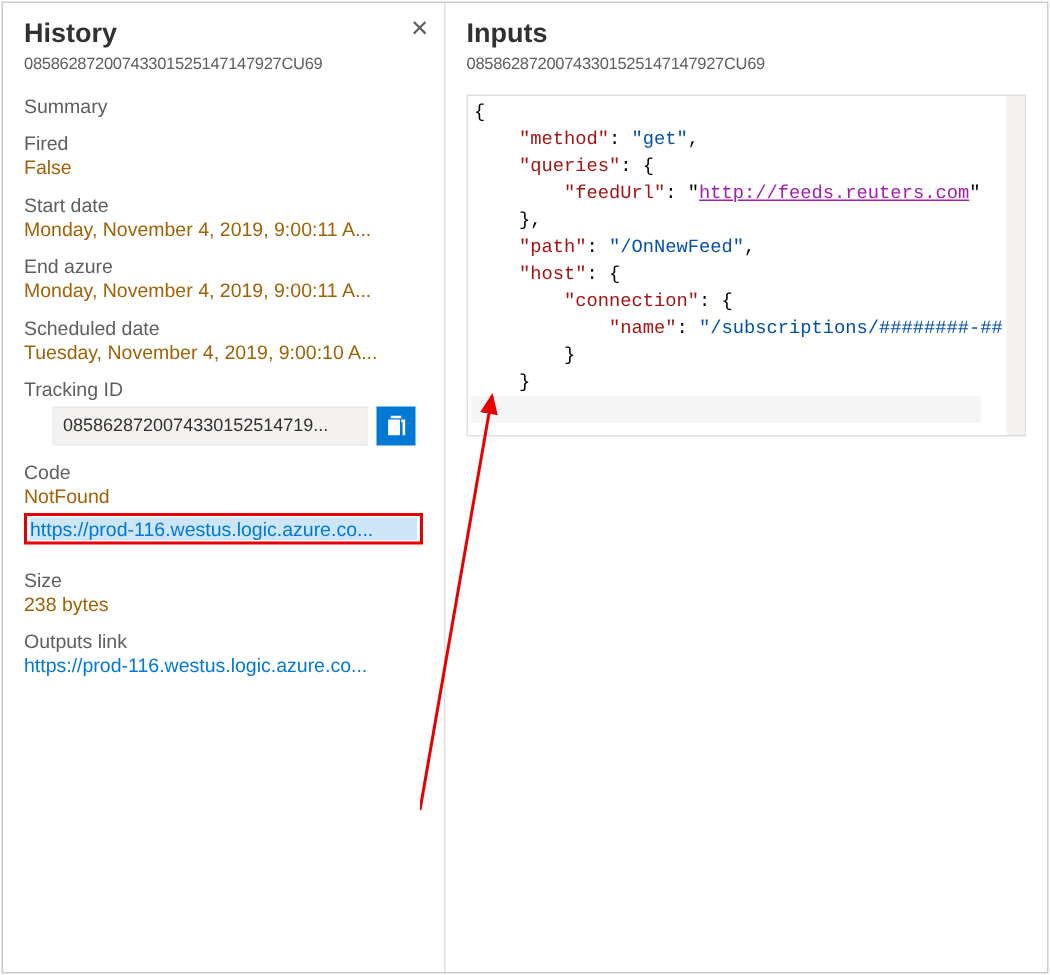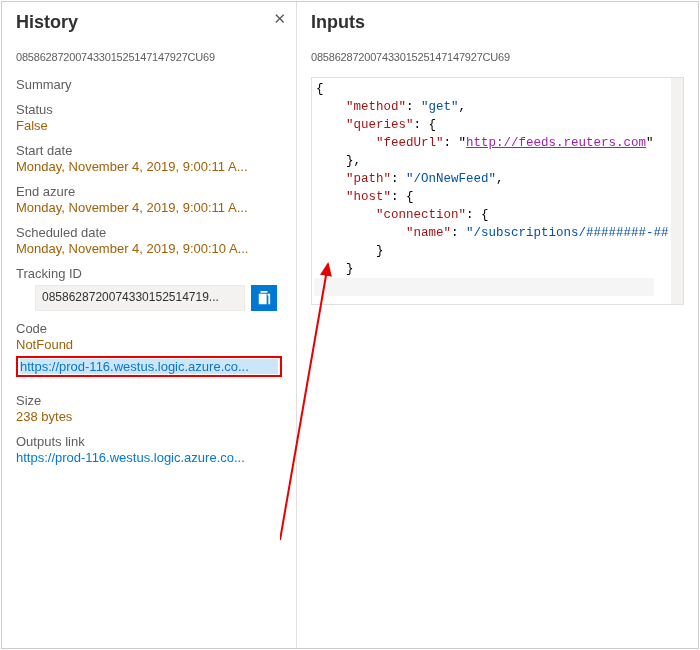--- a/index.html
+++ b/index.html
@@ -25,21 +25,21 @@
       position: relative;
     }
     .right-pane {
       flex: 1;
       padding: 10px 14px;
     }
     .pane-title {
       font-size: 18px;
       font-weight: 600;
       color: #323130;
-      margin-bottom: 18px;
+      margin-bottom: 4px;
     }
     .pane-subid {
       font-size: 11px;
       color: #605e5c;
       letter-spacing: -0.2px;
       margin-bottom: 14px;
     }
     .close-x {
       position: absolute;
       top: 8px; right: 10px;
@@ -159,31 +159,31 @@
 
 <div class="container">
 
   <div class="left-pane">
     <span class="close-x">✕</span>
     <div class="pane-title">History</div>
     <div class="pane-subid">08586287200743301525147147927CU69</div>
 
     <div class="section-label">Summary</div>
 
-    <div class="section-label">Status</div>
+    <div class="section-label">Fired</div>
     <div class="section-value">False</div>
 
     <div class="section-label">Start date</div>
     <div class="section-value">Monday, November 4, 2019, 9:00:11 A...</div>
 
     <div class="section-label">End azure</div>
     <div class="section-value">Monday, November 4, 2019, 9:00:11 A...</div>
 
     <div class="section-label">Scheduled date</div>
-    <div class="section-value">Monday, November 4, 2019, 9:00:10 A...</div>
+    <div class="section-value">Tuesday, November 4, 2019, 9:00:10 A...</div>
 
 
     <div class="section-label">Tracking ID</div>
     <div class="tracking-row">
       <div class="tracking-value">0858628720074330152514719...</div>
       <div class="copy-btn">
         <svg width="14" height="14" viewBox="0 0 16 16">
             <path d="M4 0h8v2H4zM2 3h9v12H2zM12 3h3v12h-2V5h-1z"></path>
           </svg>
       </div>

